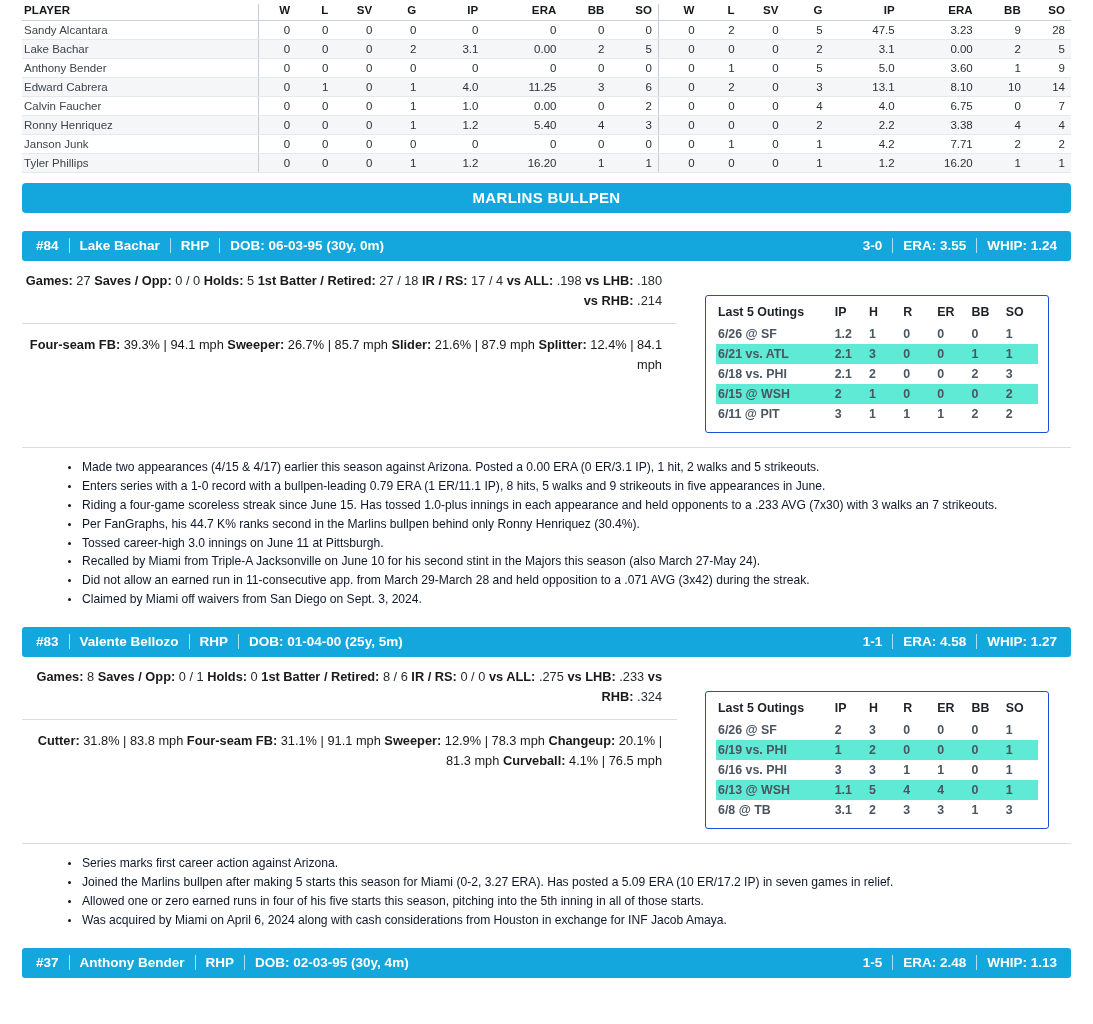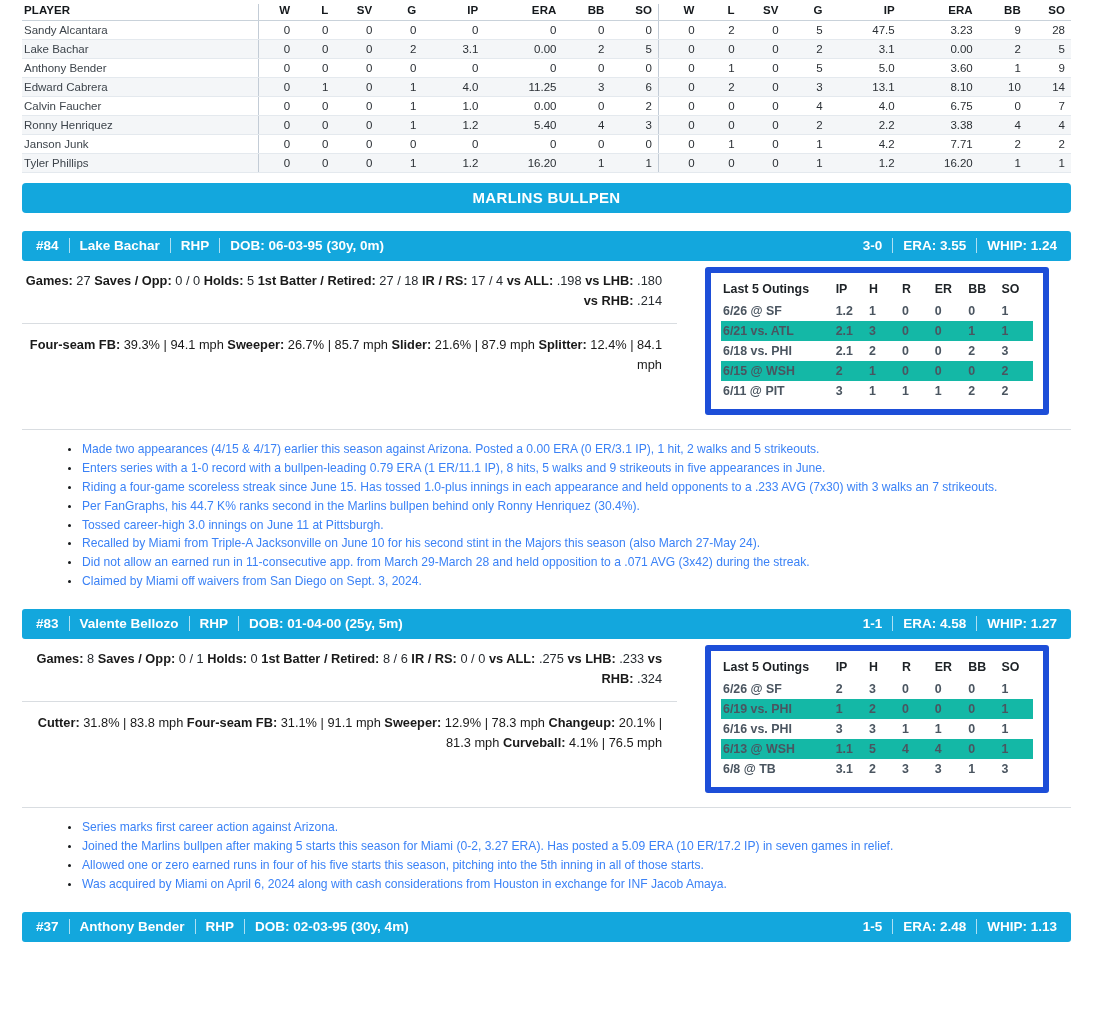--- a/index.html
+++ b/index.html
@@ -121,24 +121,25 @@
     width: 655px;
   }
   .pitch-line {
     font-size: 12.8px;
     line-height: 1.58;
     max-width: 640px;
   }
 
   
   .outings-box {
-    border: 6px solid #1d4ed8;
+    border: 1px solid #1d4ed8;
     border-radius: 3px;
     padding: 6px 10px 8px 10px;
     background: #ffffff;
+    margin-top: 28px;
   }
   table.outings {
     width: 100%;
     border-collapse: collapse;
     font-size: 12.4px;
   }
   table.outings th {
     text-align: left;
     font-weight: bold;
     color: #1d2226;
@@ -147,37 +148,37 @@
   }
   table.outings th.num { text-align: left; width: 34px; }
   table.outings th.date { width: 116px; }
   table.outings td {
     padding: 3px 2px;
     color: #4a5560;
     font-weight: bold;
     font-size: 12.4px;
   }
   table.outings td.date { color: #4a5560; }
-  table.outings tr.alt td { background: #14b8a6; }
+  table.outings tr.alt td { background: #5eead4; }
 
   
   .notes-rule {
     border-top: 1px solid #d9dde1;
     margin: 14px 22px 0 22px;
   }
   ul.notes {
     margin: 11px 22px 0 22px;
     padding-left: 46px;
     list-style: none;
   }
   ul.notes li {
     position: relative;
     font-size: 12.1px;
     line-height: 1.48;
-    color: #3b82f6;
+    color: #0f172a;
     padding-left: 14px;
     margin-bottom: 1px;
   }
   ul.notes li:before {
     content: "";
     position: absolute;
     left: 0; top: 7px;
     width: 3px; height: 3px;
     background: #16191c;
     border-radius: 50%;

